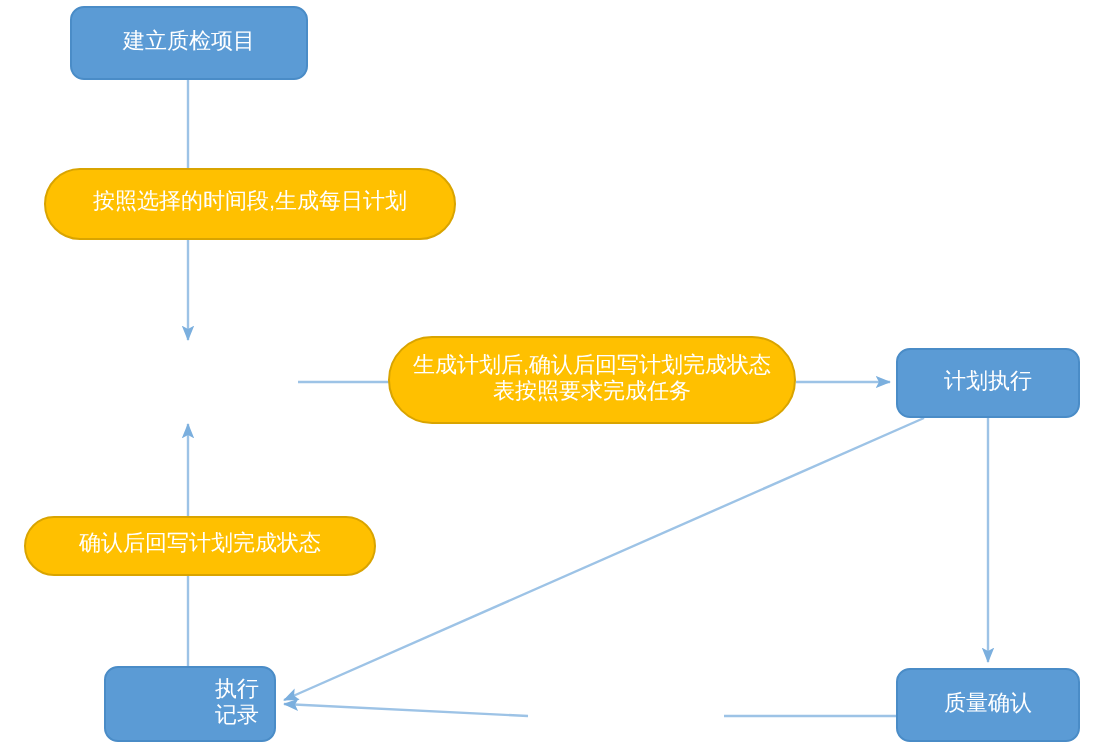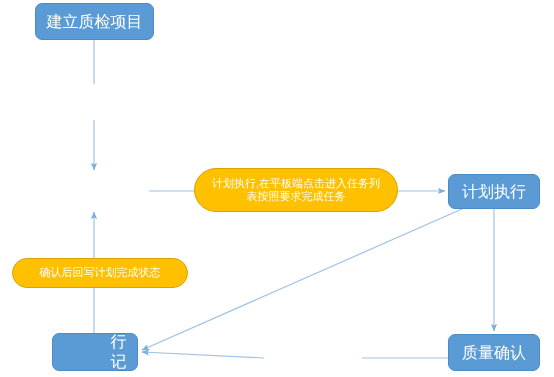--- a/index.html
+++ b/index.html
@@ -31,21 +31,21 @@
     justify-content: center;
     text-align: center;
     color: #ffffff;
     line-height: 1.22;
     z-index: 2;
   }
   .node-process {
     background: #5B9BD5;
     border: 1px solid #4a8cc7;
     border-radius: 7px;
-    font-size: 16px;
+    font-size: 11px;
   }
   .node-pill {
     background: #FFC000;
     border: 1px solid #d9a400;
     border-radius: 999px;
     font-size: 11px;
   }
   .node-label {
     display: block;
     padding: 0 6px;
@@ -74,24 +74,27 @@
         <polyline points="264,358 142,352" marker-end="url(#arrowhead)"></polyline>
         <polyline points="94,333 94,288"></polyline>
         <polyline points="94,258 94,212" marker-end="url(#arrowhead)"></polyline>
       </g>
   </svg>
 
   <div class="node node-process" style="left: 35px; top: 3px; width: 119px; height: 37px;">
     <span class="node-label">建立质检项目</span>
   </div>
 
+  <div class="node node-pill" style="left: 22px; top: 84px; width: 206px; height: 36px;">
+    <span class="node-label">按照选择的时间段,生成每日计划</span>
+  </div>
 
 
   <div class="node node-pill" style="left: 194px; top: 168px; width: 204px; height: 44px;">
-    <span class="node-label">计划执行,在平板端点击进入任务列
+    <span class="node-label">生成计划后,确认后回写计划完成状态
 表按照要求完成任务</span>
   </div>
 
   <div class="node node-process" style="left: 448px; top: 174px; width: 92px; height: 35px;">
     <span class="node-label">计划执行</span>
   </div>
 
   <div class="node node-pill" style="left: 12px; top: 258px; width: 176px; height: 30px;">
     <span class="node-label">确认后回写计划完成状态</span>
   </div>

